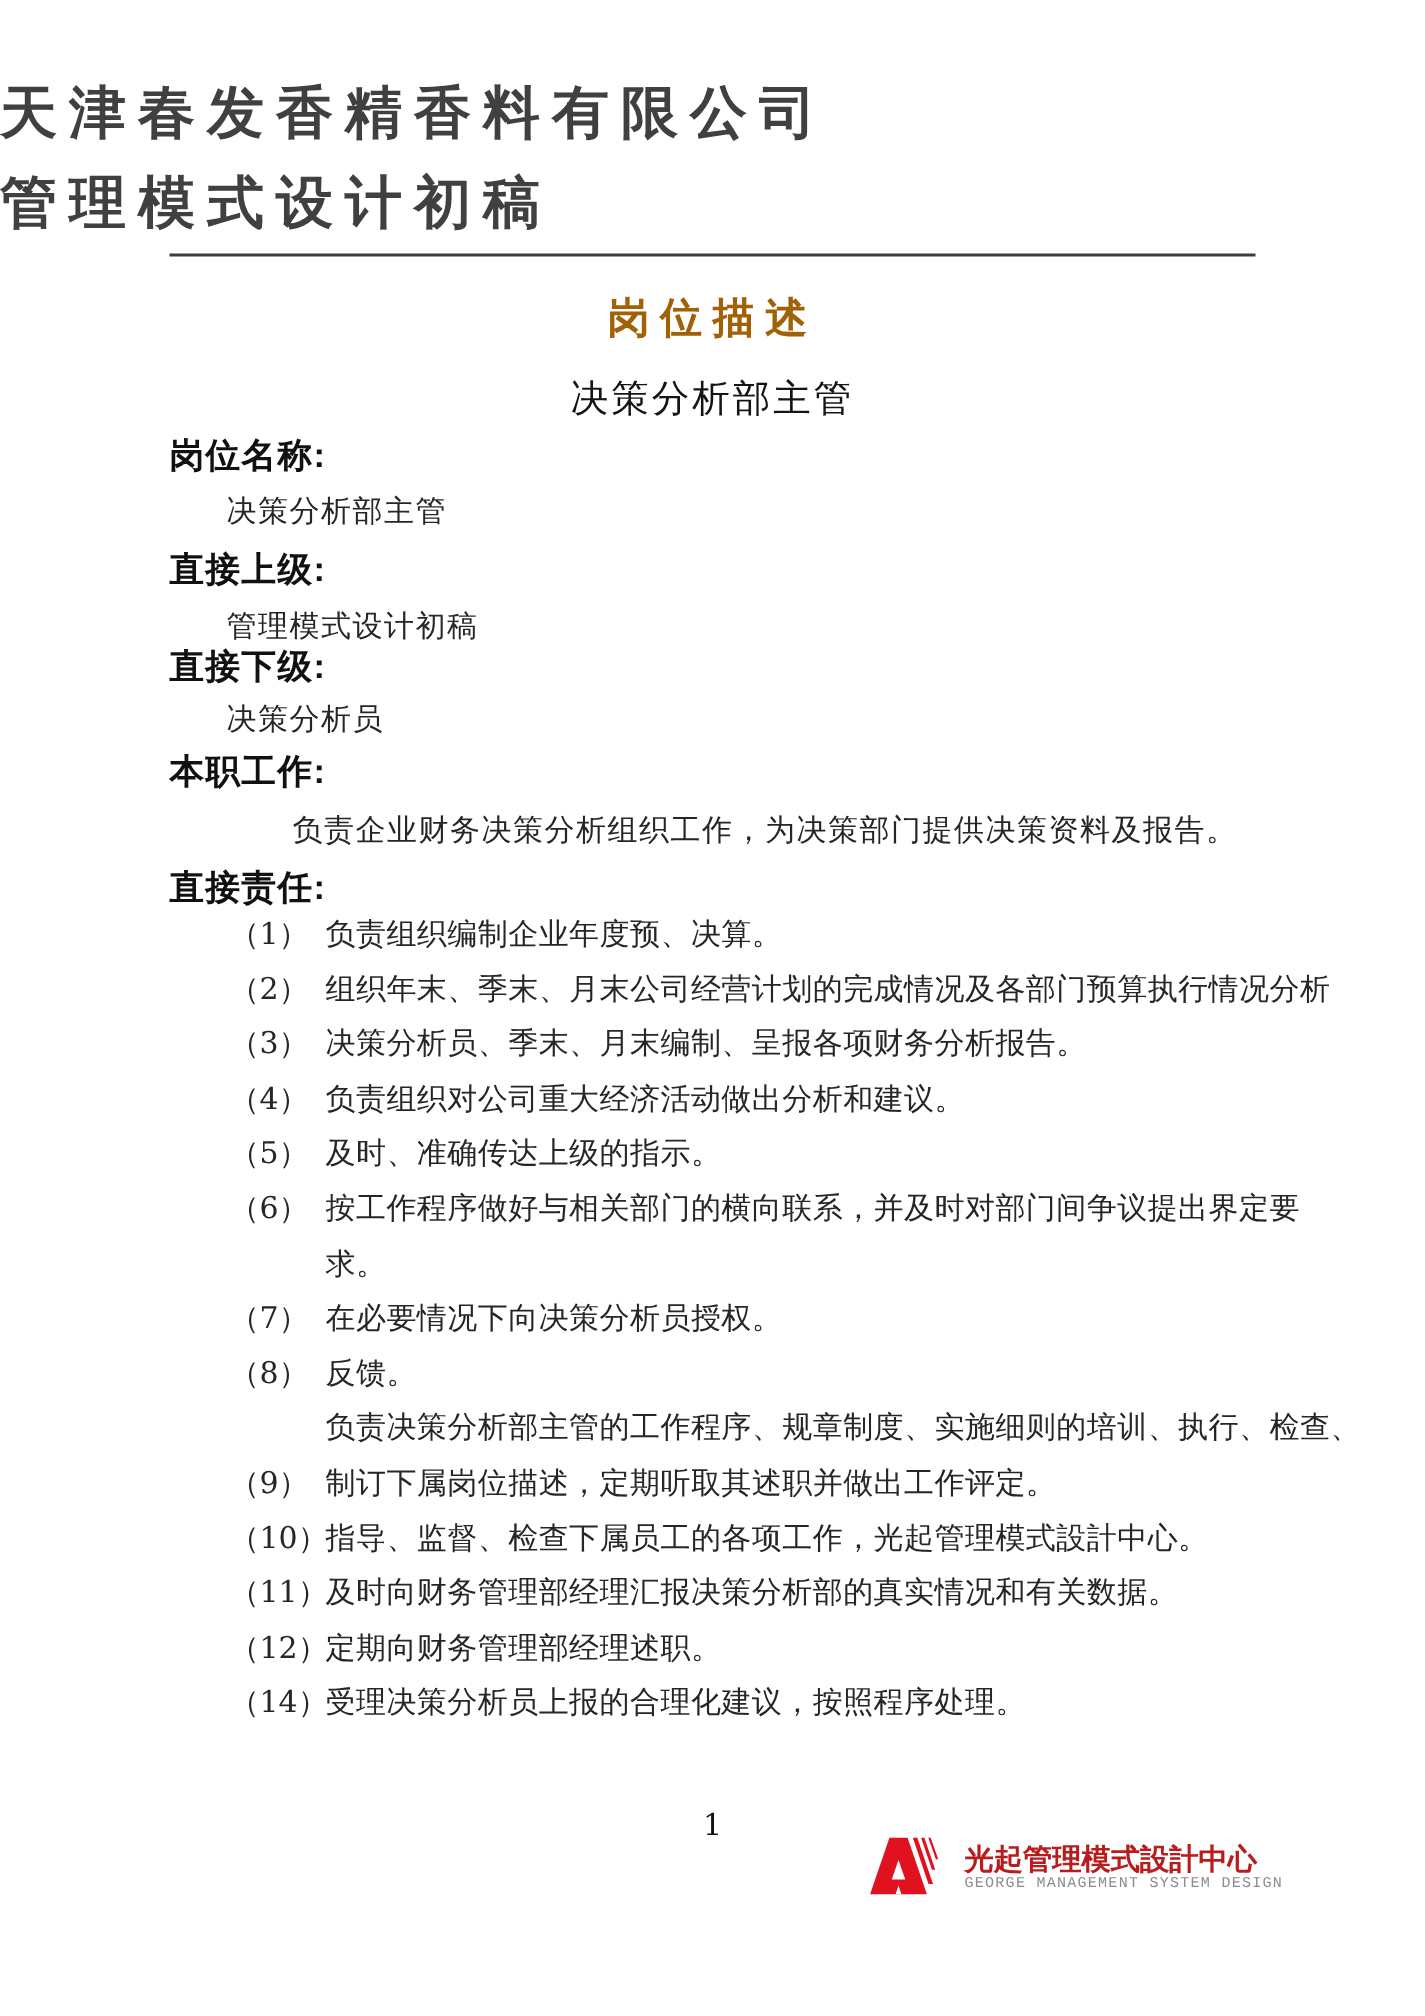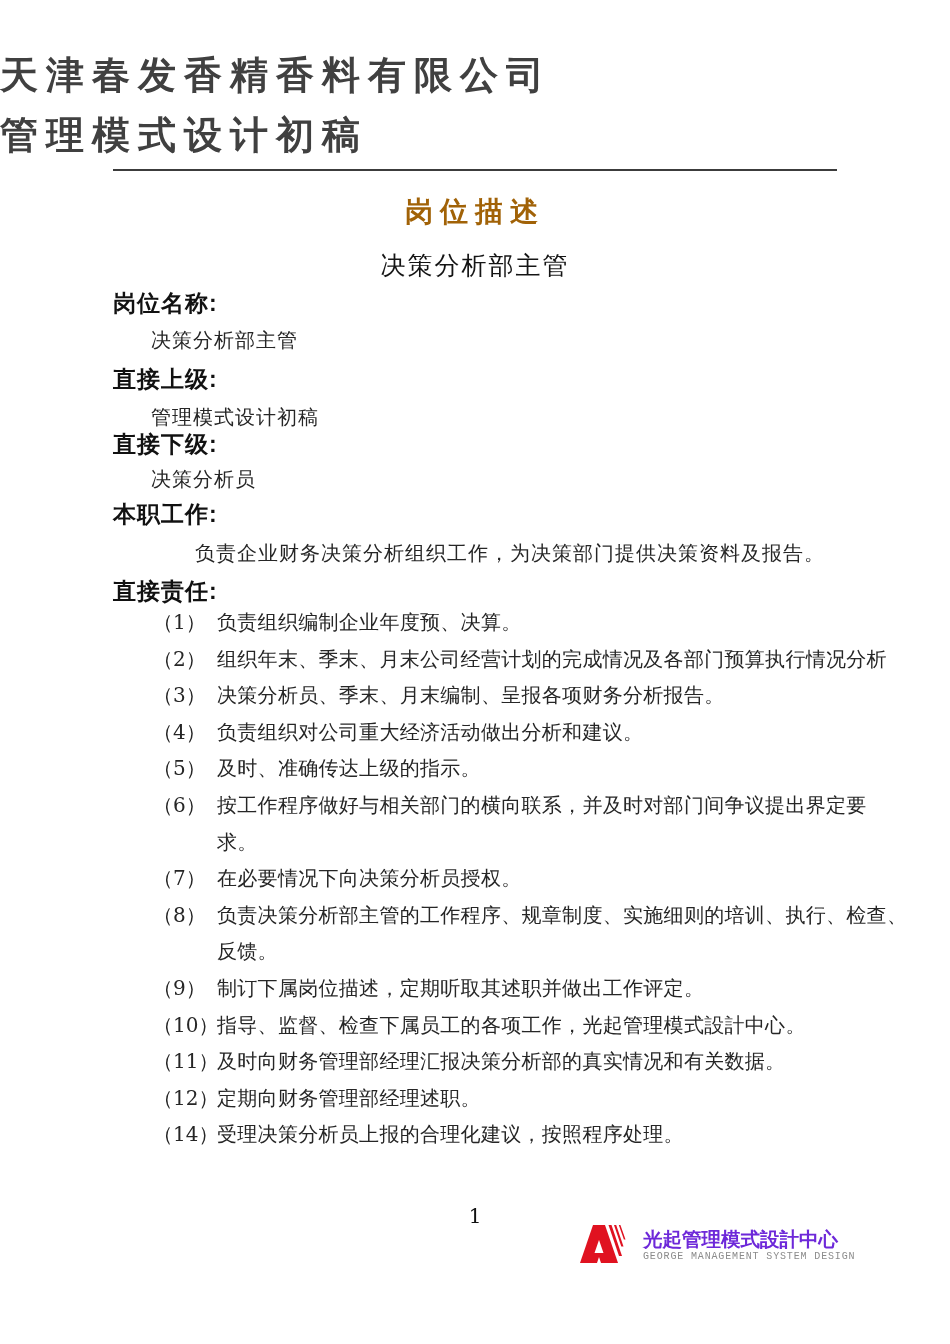--- a/index.html
+++ b/index.html
@@ -116,21 +116,21 @@
     display: flex;
     align-items: flex-start;
   }
   .logo-mark { width: 52px; height: 38px; flex: 0 0 auto; }
   .logo-text-block { margin-left: 11px; padding-top: 4px; }
   .logo-title {
     font-family: "DejaVu Sans", sans-serif;
     font-weight: 700;
     font-size: 19.5px;
     letter-spacing: 0px;
-    color: #6d28d9;
+    color: #b91c1c;
     line-height: 21px;
     white-space: nowrap;
   }
   .logo-subtitle {
     font-family: Liberation Mono, monospace;
     font-size: 10px;
     letter-spacing: 0.85px;
     color: #8b8b8b;
     line-height: 13px;
     white-space: nowrap;
@@ -210,22 +210,22 @@
   <div class="resp-item">
     <span class="resp-num">（7）</span>
     <div class="resp-text">
           <div class="resp-line">在必要情况下向决策分析员授权。</div>
         </div>
   </div>
 
   <div class="resp-item">
     <span class="resp-num">（8）</span>
     <div class="resp-text">
+          <div class="resp-line">反馈。</div>
           <div class="resp-line">负责决策分析部主管的工作程序、规章制度、实施细则的培训、执行、检查、</div>
-          <div class="resp-line">反馈。</div>
         </div>
   </div>
 
   <div class="resp-item">
     <span class="resp-num">（9）</span>
     <div class="resp-text">
           <div class="resp-line">制订下属岗位描述，定期听取其述职并做出工作评定。</div>
         </div>
   </div>
 

